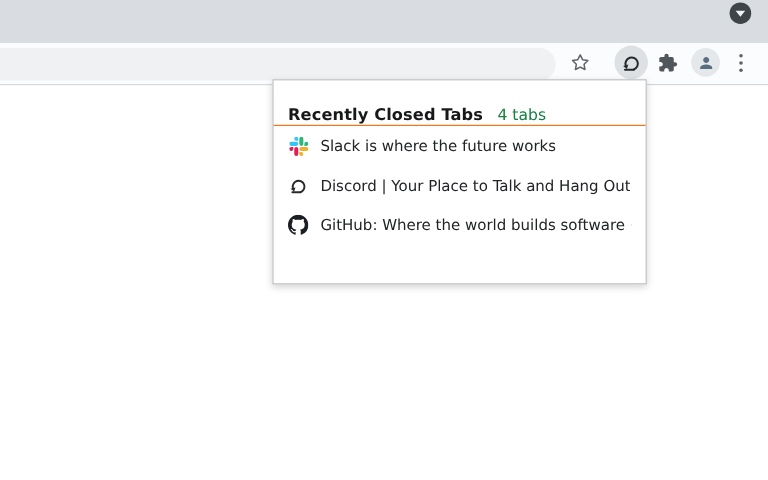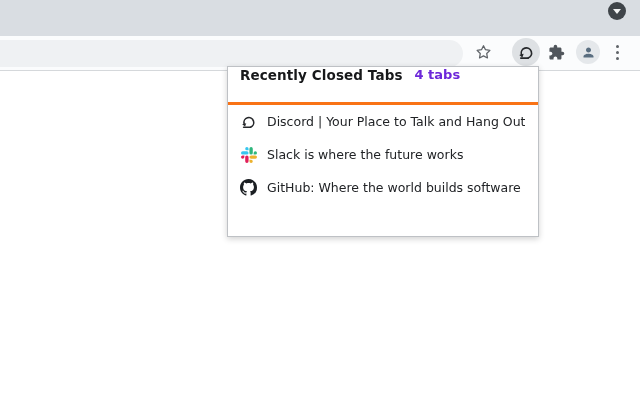--- a/index.html
+++ b/index.html
@@ -58,30 +58,30 @@
 
   
   .popup {
     position: absolute; left: 227px; top: 66px; width: 312px; height: 171px;
     background: #ffffff;
     border: 1px solid #bec1c5;
     box-shadow: 0 2px 6px rgba(0,0,0,0.18);
   }
   .popup-header {
     height: 38px;
-    display: flex; align-items: flex-start;
+    display: flex; align-items: flex-end;
     padding: 0 12px;
-    border-bottom: 3px solid #f97316;
+    border-bottom: 1px solid #f97316;
   }
   .popup-title {
     font-size: 13.5px; font-weight: bold; color: #17181a;
     letter-spacing: 0.1px; white-space: nowrap;
   }
   .popup-count {
-    font-size: 13px; font-weight: 700; color: #6d28d9;
+    font-size: 13px; font-weight: 400; color: #15803d;
     margin-left: 12px; white-space: nowrap;
   }
   .popup-list { }
   .popup-row {
     height: 33px;
     display: flex; align-items: center;
     padding: 0 12px;
     cursor: pointer;
   }
   .row-icon {
@@ -143,39 +143,39 @@
 
 <div class="popup">
   <div class="popup-header">
     <span class="popup-title">Recently Closed Tabs</span>
     <span class="popup-count">4 tabs</span>
   </div>
   <div class="popup-list">
 
     <div class="popup-row">
       <span class="row-icon">
-        <svg width="17" height="17" viewBox="0 0 16 16">
-          <path d="M3.4 13.4h6.5" fill="none" stroke="#26282b" stroke-width="1.5" stroke-linecap="round"></path>
-          <path d="M9.9 13.3A4.6 4.6 0 1 0 3.88 10.17" fill="none" stroke="#26282b" stroke-width="1.5" stroke-linecap="round"></path>
-          <polygon points="5.9,9.6 2.0,10.7 4.8,12.8" fill="#26282b"></polygon>
-        </svg>
-      </span>
-      <span class="row-label">Discord | Your Place to Talk and Hang Out</span>
-    </div>
-
-    <div class="popup-row">
-      <span class="row-icon">
         <svg width="16" height="16" viewBox="0 0 122.8 122.8">
           <path d="M25.8 77.6a12.9 12.9 0 1 1-12.9-12.9h12.9zM32.3 77.6a12.9 12.9 0 0 1 25.8 0v32.3a12.9 12.9 0 0 1-25.8 0z" fill="#E01E5A"></path>
           <path d="M45.2 25.8a12.9 12.9 0 1 1 12.9-12.9v12.9zM45.2 32.3a12.9 12.9 0 0 1 0 25.8H12.9a12.9 12.9 0 0 1 0-25.8z" fill="#36C5F0"></path>
           <path d="M97 45.2a12.9 12.9 0 1 1 12.9 12.9H97zM90.5 45.2a12.9 12.9 0 0 1-25.8 0V12.9a12.9 12.9 0 0 1 25.8 0z" fill="#2EB67D"></path>
           <path d="M77.6 97a12.9 12.9 0 1 1-12.9 12.9V97zM77.6 90.5a12.9 12.9 0 0 1 0-25.8h32.3a12.9 12.9 0 0 1 0 25.8z" fill="#ECB22E"></path>
         </svg>
       </span>
       <span class="row-label">Slack is where the future works</span>
+    </div>
+
+    <div class="popup-row">
+      <span class="row-icon">
+        <svg width="17" height="17" viewBox="0 0 16 16">
+          <path d="M3.4 13.4h6.5" fill="none" stroke="#26282b" stroke-width="1.5" stroke-linecap="round"></path>
+          <path d="M9.9 13.3A4.6 4.6 0 1 0 3.88 10.17" fill="none" stroke="#26282b" stroke-width="1.5" stroke-linecap="round"></path>
+          <polygon points="5.9,9.6 2.0,10.7 4.8,12.8" fill="#26282b"></polygon>
+        </svg>
+      </span>
+      <span class="row-label">Discord | Your Place to Talk and Hang Out</span>
     </div>
 
     <div class="popup-row">
       <span class="row-icon">
         <svg width="17" height="17" viewBox="0 0 16 16">
           <path fill-rule="evenodd" d="M8 0C3.58 0 0 3.58 0 8c0 3.54 2.29 6.53 5.47 7.59.4.07.55-.17.55-.38 0-.19-.01-.82-.01-1.49-2.01.37-2.53-.49-2.69-.94-.09-.23-.48-.94-.82-1.13-.28-.15-.68-.52-.01-.53.63-.01 1.08.58 1.23.82.72 1.21 1.87.87 2.33.66.07-.52.28-.87.51-1.07-1.78-.2-3.64-.89-3.64-3.95 0-.87.31-1.59.82-2.15-.08-.2-.36-1.02.08-2.12 0 0 .67-.21 2.2.82.64-.18 1.32-.27 2-.27s1.36.09 2 .27c1.53-1.04 2.2-.82 2.2-.82.44 1.1.16 1.92.08 2.12.51.56.82 1.27.82 2.15 0 3.07-1.87 3.75-3.65 3.95.29.25.54.73.54 1.48 0 1.07-.01 1.93-.01 2.2 0 .21.15.46.55.38A8.01 8.01 0 0 0 16 8c0-4.42-3.58-8-8-8z" fill="#1b1f23"></path>
         </svg>
       </span>
       <span class="row-label">GitHub: Where the world builds software · GitH…</span>
     </div>

